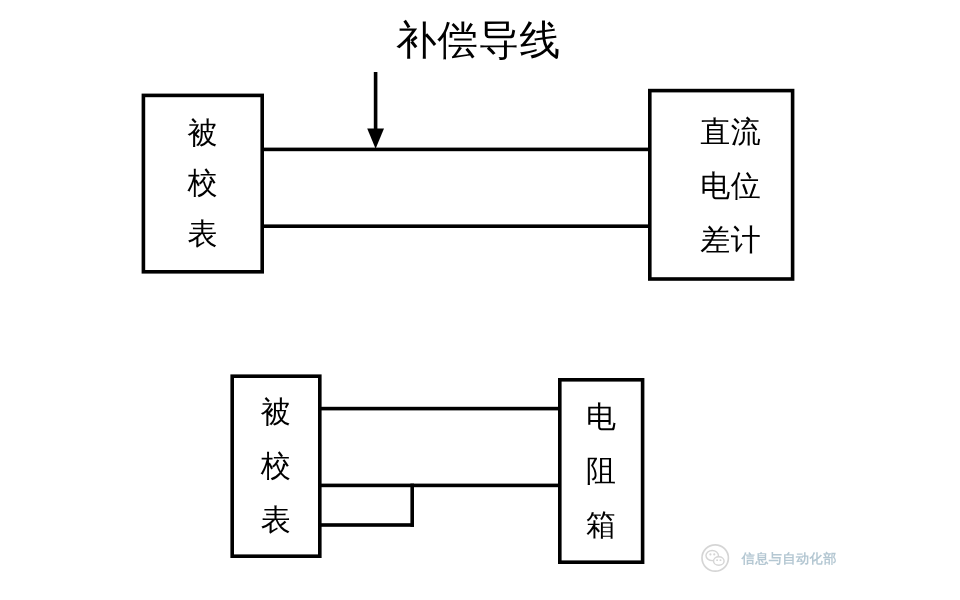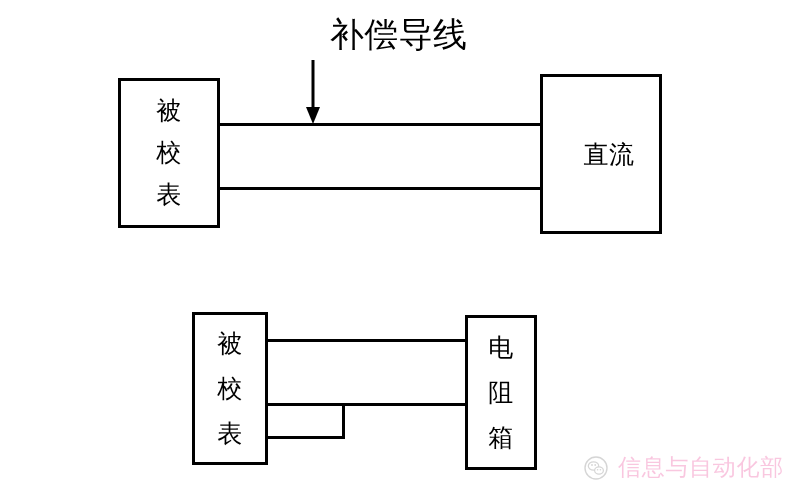--- a/index.html
+++ b/index.html
@@ -152,25 +152,25 @@
     align-items: center;
     gap: 9px;
     opacity: 0.30;
   }
   #watermark-logo {
     width: 26px;
     height: 26px;
     flex: 0 0 auto;
   }
   #watermark-text {
-    font-size: 23px;
-    color: #ec4899;
+    font-size: 11px;
+    color: #0c4a6e;
     white-space: nowrap;
     letter-spacing: 0.03em;
-    font-weight: normal;
+    font-weight: bold;
   }
 </style>
 </head>
 <body>
 
 <div id="canvas">
 
   <div id="label-compensation-wire">补偿导线</div>
 
   <svg id="arrow-compensation-wire" viewBox="0 0 16 66" xmlns="http://www.w3.org/2000/svg">
@@ -182,20 +182,22 @@
     <span class="boxline">被</span>
     <span class="boxline">校</span>
     <span class="boxline">表</span>
   </div>
 
   <div class="wire wire-h" id="wire-top-upper"></div>
   <div class="wire wire-h" id="wire-top-lower"></div>
 
   <div class="box" id="box-dc-potentiometer">
     <span class="boxline">直流</span>
+    <span class="boxline">电位</span>
+    <span class="boxline">差计</span>
   </div>
 
   <div class="box" id="box-calibrated-meter-bottom">
     <span class="boxline">被</span>
     <span class="boxline">校</span>
     <span class="boxline">表</span>
   </div>
 
   <div class="wire wire-h" id="wire-bottom-upper"></div>
   <div class="wire wire-h" id="wire-bottom-middle"></div>

